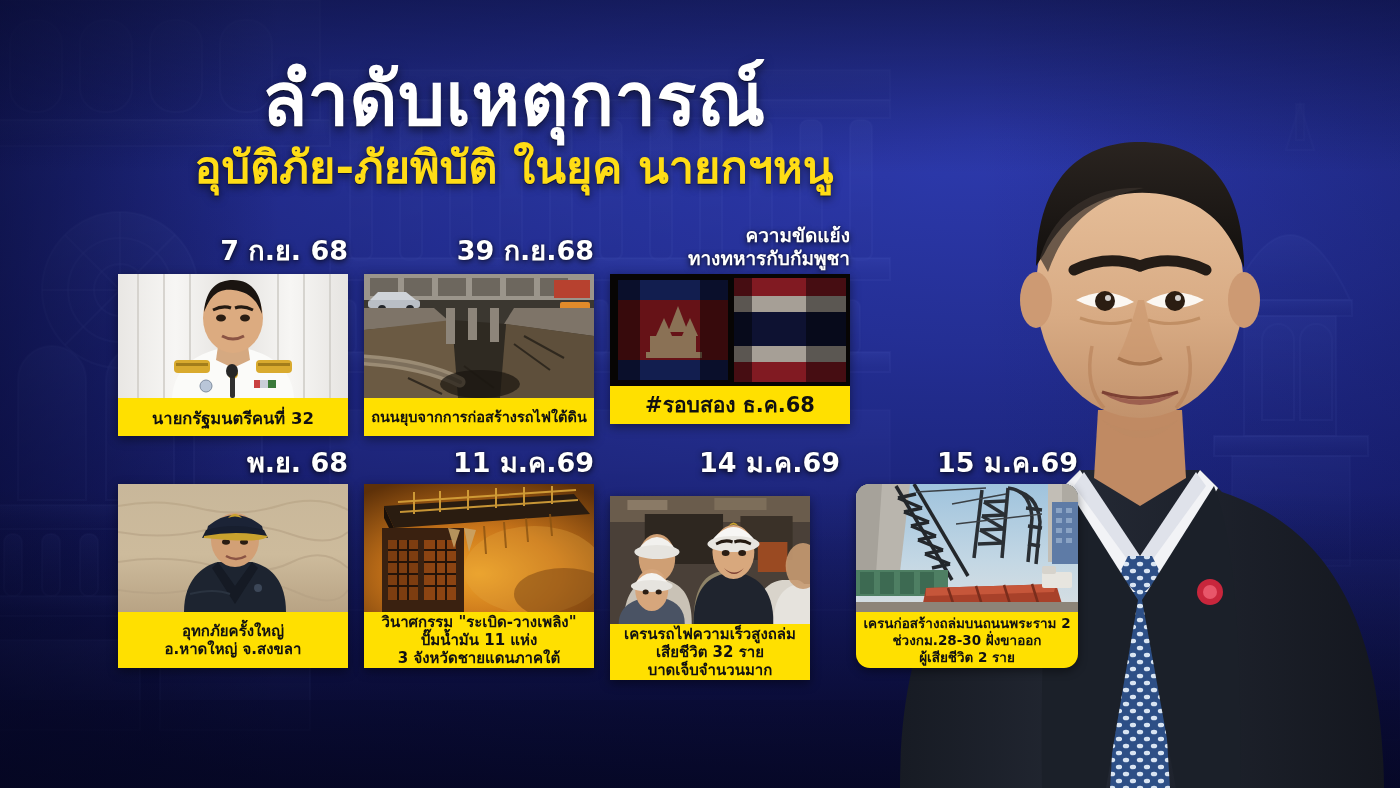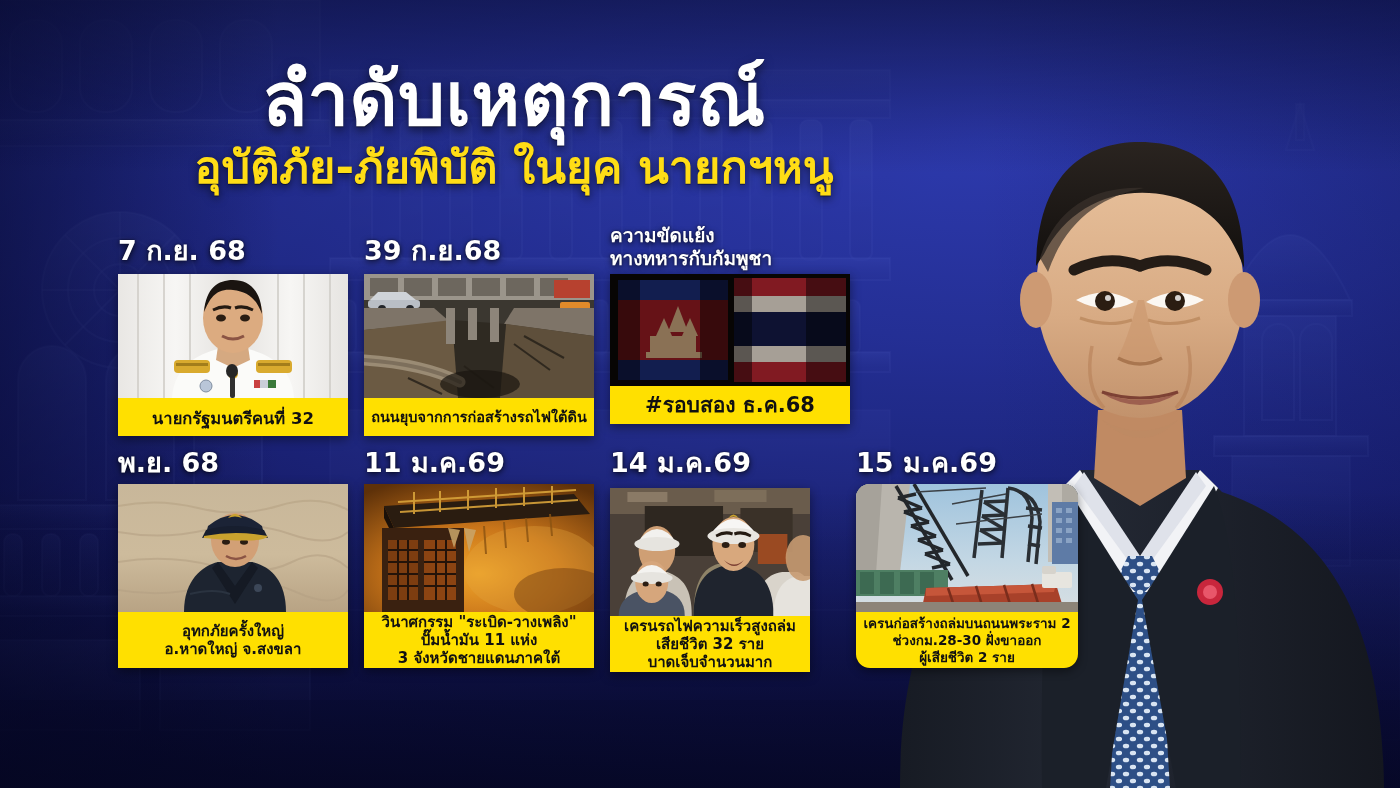--- a/index.html
+++ b/index.html
@@ -32,21 +32,21 @@
       font-size:45px; line-height:52px; font-weight:bold; color:#ffdd16;
       text-shadow: 0 3px 8px rgba(0,0,0,.6), 0 1px 0 rgba(0,0,0,.45);
   }
 
   
   .grid { position:absolute; left:0; top:0; width:1400px; height:788px; z-index:5; }
 
   .cell { position:absolute; }
 
   .cell-date {
-      position:absolute; width:100%; text-align:left;
+      position:absolute; width:100%; text-align:right;
       color:#ffffff; font-weight:bold; font-size:27px; line-height:30px;
       text-shadow:0 2px 6px rgba(0,0,0,.75), 0 0 2px rgba(0,0,0,.6);
       white-space:pre-line;
   }
   .cell-date.two-line { font-size:19px; line-height:23px; }
 
   .card { position:absolute; background:#000; overflow:hidden;
           box-shadow:0 3px 10px rgba(0,0,0,.45); }
   .photo { position:relative; width:100%; overflow:hidden; background:#1a1a1a; }
   .photo > svg { display:block; width:100%; height:100%; }
@@ -519,21 +519,21 @@
           </svg>
         </div>
         <div class="caption cap-3line" style="height:56px;">วินาศกรรม "ระเบิด-วางเพลิง"
 ปั๊มน้ำมัน 11 แห่ง
 3 จังหวัดชายแดนภาคใต้</div>
       </div>
     </div>
 
     <div class="cell" style="left:610px; top:448px; width:230px;">
       <div class="cell-date" style="top:0;">14 ม.ค.69</div>
-      <div class="card" style="top:40px; width:200px; height:184px;">
+      <div class="card" style="top:48px; width:200px; height:184px;">
         <div class="photo" style="height:128px;">
           <svg viewBox="0 0 230 128" preserveAspectRatio="none">
             <rect width="230" height="128" fill="#4a4038"></rect>
             <rect y="0" width="230" height="26" fill="#6a5c4c"></rect>
             <rect x="20" y="4" width="46" height="10" fill="#8a7a66"></rect>
             <rect x="120" y="2" width="60" height="12" fill="#7d6e5a"></rect>
 
             <rect x="40" y="18" width="90" height="50" fill="#2e2720"></rect>
             <rect x="150" y="20" width="60" height="44" fill="#3a3128"></rect>
             <rect x="170" y="46" width="34" height="30" fill="#9a4a22"></rect>

